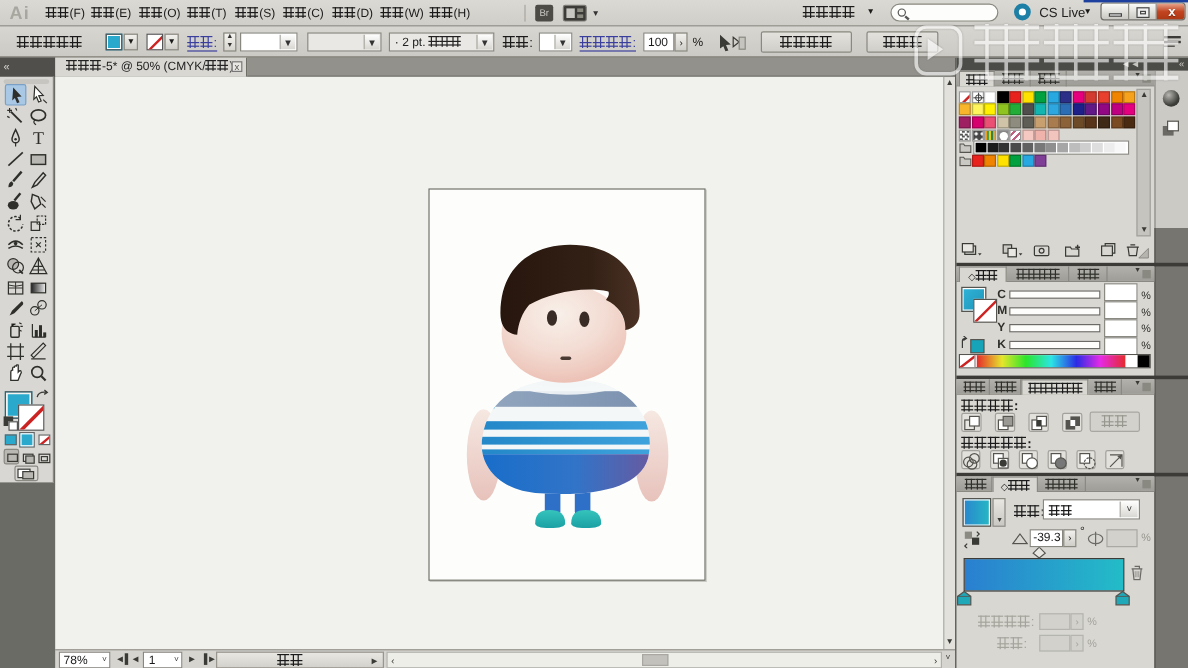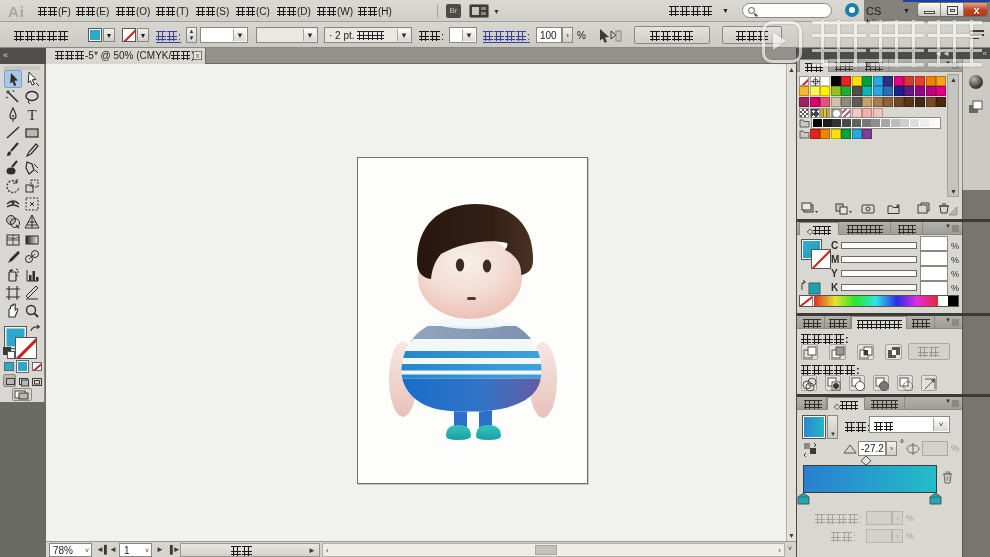--- a/index.html
+++ b/index.html
@@ -16,21 +16,21 @@
  linear-gradient(#fff,#fff) 0 33%/100% 3.2px,
  linear-gradient(#fff,#fff) 0 67%/100% 3.2px,
  linear-gradient(#fff,#fff) 0 calc(100% - 1px)/100% 3.5px,
  linear-gradient(#fff,#fff) 9px 0/3.2px 100%,
  linear-gradient(#fff,#fff) 25px 0/3.2px 100%,
  linear-gradient(#fff,#fff) 42px 0/3.2px 100%;background-repeat:no-repeat}
 .combo{position:absolute;background:#fff;border:1px solid #898880;height:16px}
 .combo .da{position:absolute;right:1px;top:1px;bottom:1px;width:13px;background:linear-gradient(#fdfdfd,#d8d7d2);border-left:1px solid #a8a7a0;text-align:center;line-height:13px;font-size:8px;color:#333}
 .btn{position:absolute;height:18px;background:linear-gradient(#e3e2dd,#cfcec9);border:1px solid #8a8980;border-radius:2px;text-align:center;padding-top:3px}
 </style></head><body>
-<div class="ab" style="left:0;top:0;width:864px;height:22px;background:linear-gradient(#dbd9d3,#d0cec8);border-bottom:1px solid #a3a19b">
+<div class="ab" style="left:0;top:0;width:990px;height:22px;background:linear-gradient(#dbd9d3,#d0cec8);border-bottom:1px solid #a3a19b">
 <span class="ab" style="left:8px;top:3px;font-size:15px;font-weight:bold;color:#a7a69f;letter-spacing:1px">Ai</span>
 <span class="ab" style="left:38px;top:6px;font-size:10px"><i class="hz" style="width:9px;height:9px;margin-right:1px;"></i><i class="hz" style="width:9px;height:9px;margin-right:1px;"></i>(F)</span>
 <span class="ab" style="left:76px;top:6px;font-size:10px"><i class="hz" style="width:9px;height:9px;margin-right:1px;"></i><i class="hz" style="width:9px;height:9px;margin-right:1px;"></i>(E)</span>
 <span class="ab" style="left:116px;top:6px;font-size:10px"><i class="hz" style="width:9px;height:9px;margin-right:1px;"></i><i class="hz" style="width:9px;height:9px;margin-right:1px;"></i>(O)</span>
 <span class="ab" style="left:156px;top:6px;font-size:10px"><i class="hz" style="width:9px;height:9px;margin-right:1px;"></i><i class="hz" style="width:9px;height:9px;margin-right:1px;"></i>(T)</span>
 <span class="ab" style="left:196px;top:6px;font-size:10px"><i class="hz" style="width:9px;height:9px;margin-right:1px;"></i><i class="hz" style="width:9px;height:9px;margin-right:1px;"></i>(S)</span>
 <span class="ab" style="left:236px;top:6px;font-size:10px"><i class="hz" style="width:9px;height:9px;margin-right:1px;"></i><i class="hz" style="width:9px;height:9px;margin-right:1px;"></i>(C)</span>
 <span class="ab" style="left:277px;top:6px;font-size:10px"><i class="hz" style="width:9px;height:9px;margin-right:1px;"></i><i class="hz" style="width:9px;height:9px;margin-right:1px;"></i>(D)</span>
 <span class="ab" style="left:317px;top:6px;font-size:10px"><i class="hz" style="width:9px;height:9px;margin-right:1px;"></i><i class="hz" style="width:9px;height:9px;margin-right:1px;"></i>(W)</span>
 <span class="ab" style="left:358px;top:6px;font-size:10px"><i class="hz" style="width:9px;height:9px;margin-right:1px;"></i><i class="hz" style="width:9px;height:9px;margin-right:1px;"></i>(H)</span>
@@ -699,21 +699,21 @@
   </div>
 <svg class="ab" style="left:802px;top:441px" width="18" height="16">
     <rect x="2" y="2" width="6" height="6" fill="#8a8982"></rect>
     <rect x="8" y="7" width="6" height="6" fill="#3a3a36"></rect>
     <path d="M4,12 l-2,2 2,2 M12,2 l2,2 -2,2" fill="none" stroke="#3a3a36"></path>
   </svg>
 <svg class="ab" style="left:843px;top:444px" width="14" height="10">
     <path d="M7,1 L13,9 H1 Z" fill="none" stroke="#55544f"></path>
   </svg>
 <div class="combo" style="left:858px;top:441px;width:28px;height:15px">
-    <span style="position:absolute;left:2px;top:1px;font-size:10px">-27.2</span>
+    <span style="position:absolute;left:2px;top:1px;font-size:10px">-39.3</span>
   </div>
 <div class="ab" style="left:886px;top:441px;width:11px;height:15px;background:linear-gradient(#f2f1ed,#cfcec8);border:1px solid #8a8980;font-size:8px;text-align:center;line-height:14px">›</div>
 <span class="ab" style="left:900px;top:438px;font-size:10px">°</span>
 <svg class="ab" style="left:905px;top:443px" width="16" height="12">
     <ellipse cx="8" cy="6" rx="6" ry="4" fill="none" stroke="#6b6a66"></ellipse>
     <path d="M8,0 v12" stroke="#6b6a66"></path>
   </svg>
 <div class="ab" style="left:922px;top:441px;width:26px;height:15px;background:#d2d1cc;border:1px solid #aaa9a3"></div>
 <span class="ab" style="left:951px;top:443px;font-size:9px;color:#98978f">%</span>
 <svg class="ab" style="left:860px;top:456px" width="12" height="9">

